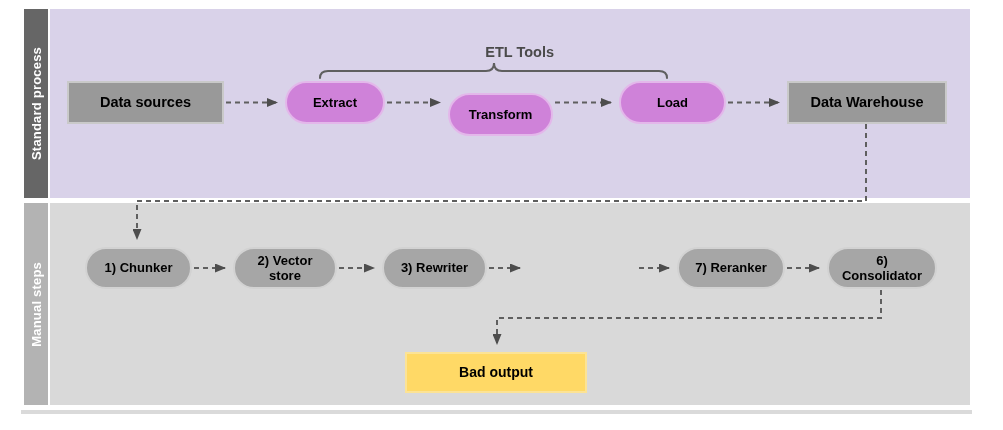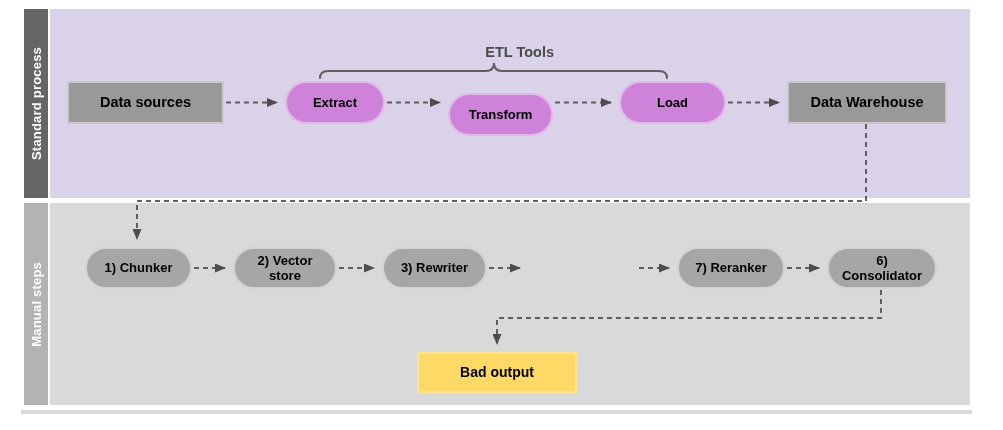--- a/index.html
+++ b/index.html
@@ -157,17 +157,17 @@
   <div class="node pill-pink" style="left:448px; top:81px; width:105px; height:43px;margin-top:12px;">Transform</div>
   <div class="node pill-pink" style="left:619px; top:81px; width:107px; height:43px;">Load</div>
   <div class="node rect-gray" style="left:787px; top:81px; width:160px; height:43px;">Data Warehouse</div>
 
   <div class="node pill-gray" style="left:85px; top:247px; width:107px; height:42px;">1) Chunker</div>
   <div class="node pill-gray" style="left:233px; top:247px; width:104px; height:42px;text-align:center;">2) Vector store</div>
   <div class="node pill-gray" style="left:382px; top:247px; width:105px; height:42px;">3) Rewriter</div>
   <div class="node pill-gray" style="left:677px; top:247px; width:108px; height:42px;">7) Reranker</div>
   <div class="node pill-gray" style="left:827px; top:247px; width:110px; height:42px;">6) Consolidator</div>
 
-  <div class="node rect-yellow" style="left:417px; top:352px; width:160px; height:41px;">Bad output</div>
+  <div class="node rect-yellow" style="left:405px; top:352px; width:182px; height:41px;">Bad output</div>
 
   <div class="bottom-rule"></div>
 
 </div>
 
 </body></html>

